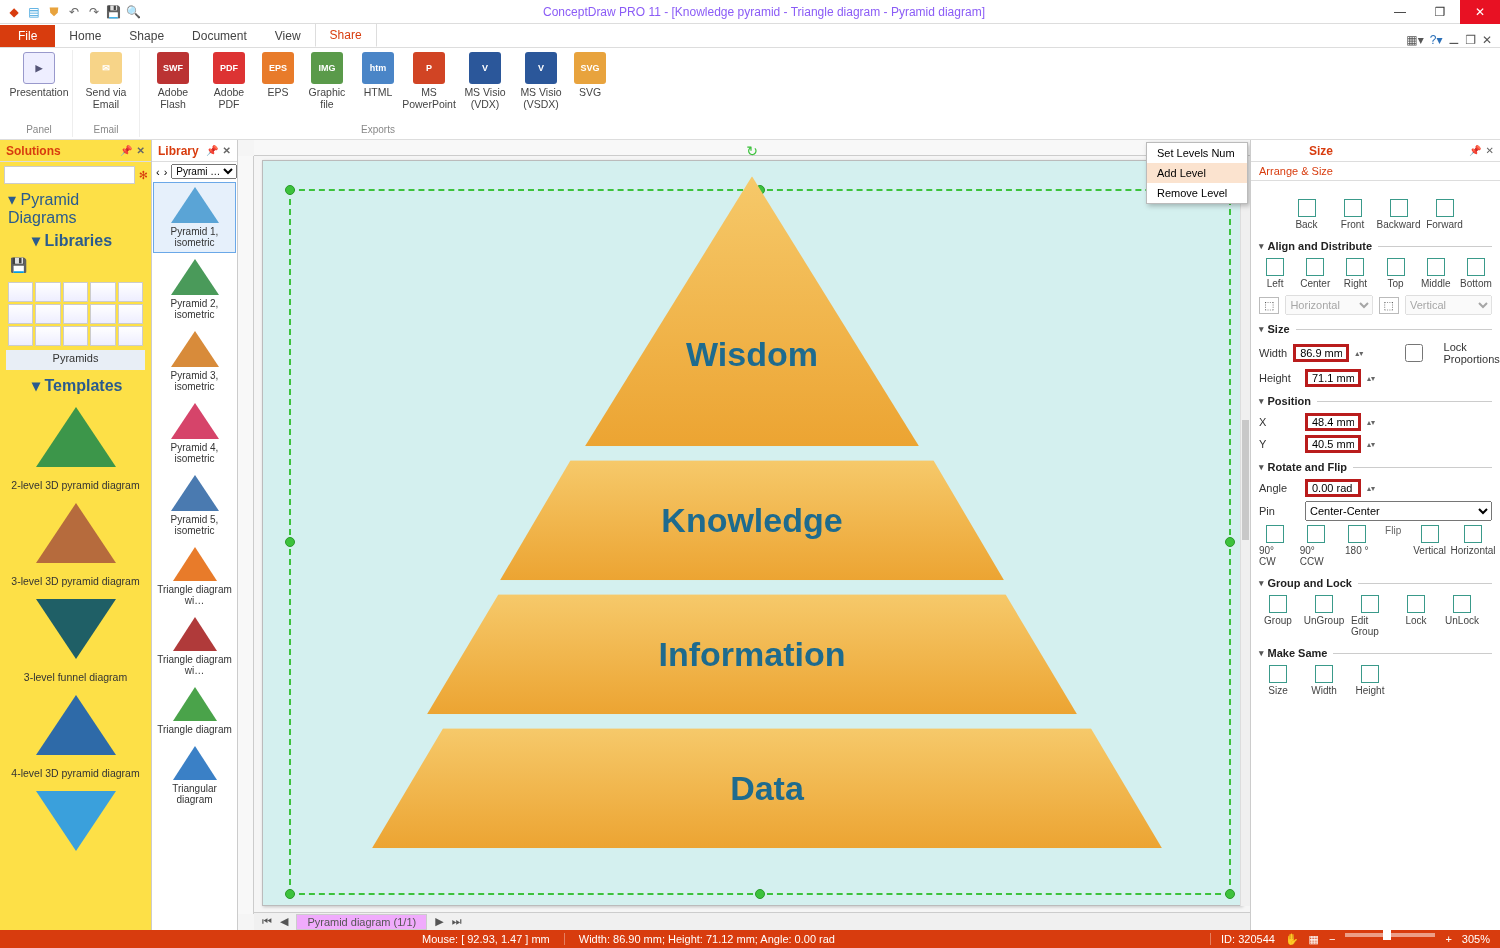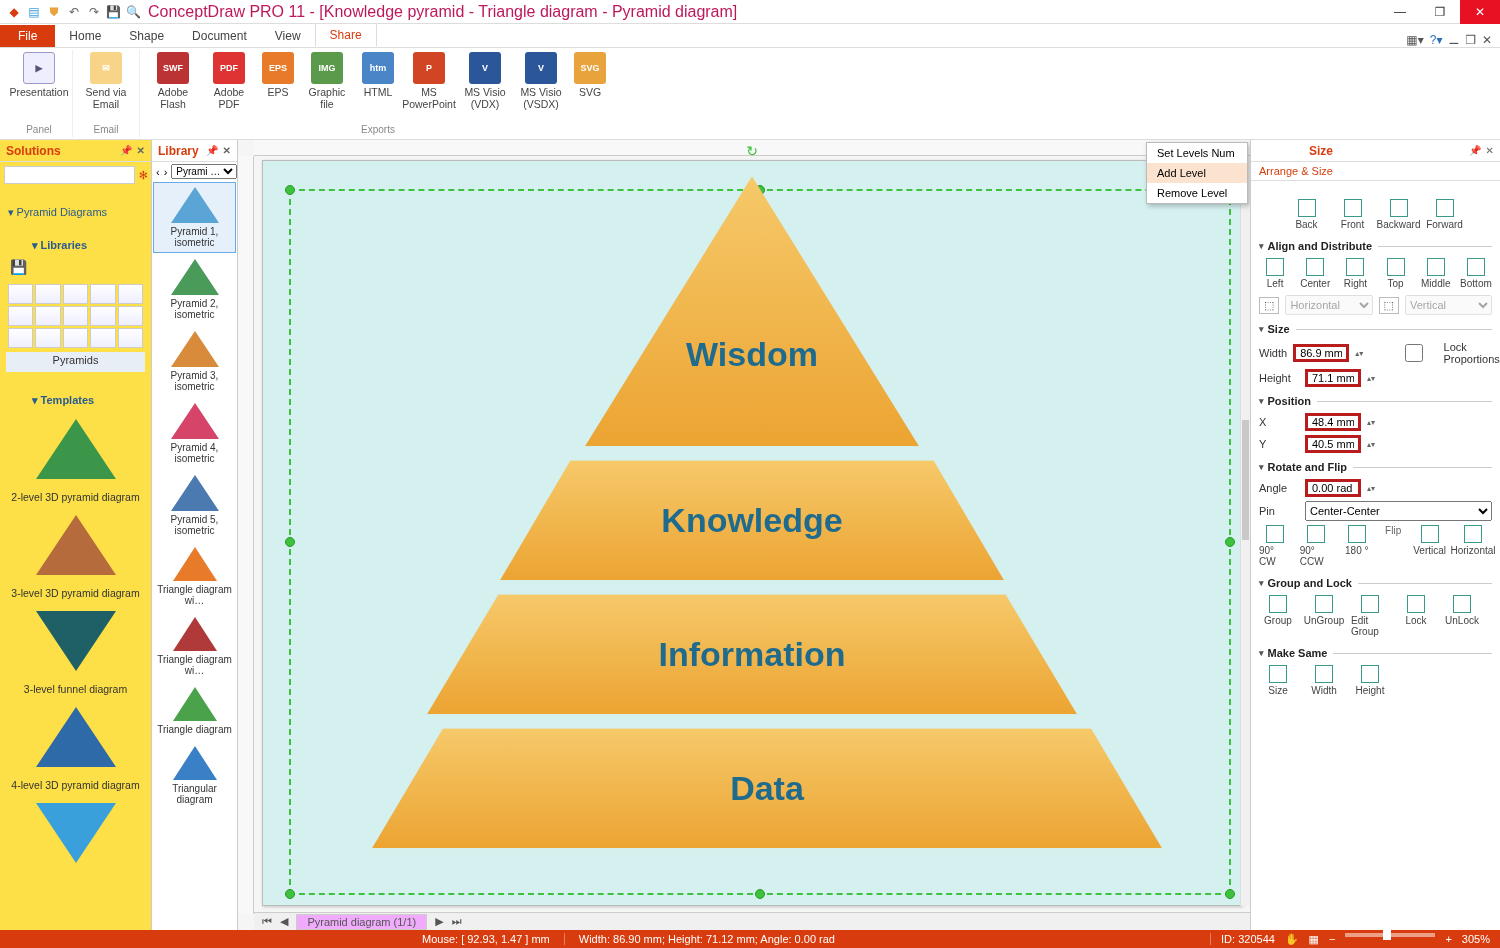--- a/index.html
+++ b/index.html
@@ -1,21 +1,21 @@
 <!DOCTYPE html>
 <html><head>
 <meta charset="utf-8">
 <style>
   * { box-sizing: border-box; font-family: 'Segoe UI', Tahoma, sans-serif; }
   html, body { margin:0; padding:0; width:1500px; height:948px; overflow:hidden; background:#fff; }
   
   .titlebar { height:24px; background:#fff; display:flex; align-items:center; border-bottom:1px solid #ddd; }
   .titlebar .qat { display:flex; gap:4px; padding:0 6px; align-items:center; }
   .titlebar .qat span { width:16px; height:16px; display:inline-flex; align-items:center; justify-content:center; font-size:12px; color:#666; }
-  .titlebar .title { flex:1; text-align:left; font-size:16px; color:#be185d; }
+  .titlebar .title { flex:1; text-align:center; font-size:12px; color:#8b5cf6; }
   .titlebar .winbtns { display:flex; }
   .titlebar .winbtns div { width:40px; height:24px; display:flex; align-items:center; justify-content:center; font-size:12px; color:#333; }
   .titlebar .winbtns .close { background:#e81123; color:#fff; }
   
   .tabs { height:24px; display:flex; align-items:flex-end; border-bottom:1px solid #ddd; background:#fff; }
   .tabs .tab { padding:4px 14px; font-size:12px; color:#444; cursor:pointer; }
   .tabs .tab.file { background:#d83c0e; color:#fff; padding:4px 18px; }
   .tabs .tab.active { color:#d83c0e; border:1px solid #ddd; border-bottom:1px solid #fff; background:#fff; }
   .tabs .spacer { flex:1; }
   .tabs .righticons { display:flex; gap:6px; padding:0 8px; font-size:12px; color:#555; }
@@ -27,21 +27,21 @@
   .rbtn { display:flex; flex-direction:column; align-items:center; width:54px; padding:2px; cursor:pointer; }
   .rbtn .ic { width:32px; height:32px; border-radius:3px; margin-bottom:2px; display:flex; align-items:center; justify-content:center; font-size:9px; color:#fff; font-weight:bold; }
   .rbtn .tx { font-size:10.5px; color:#444; text-align:center; line-height:12px; }
   
   .body { display:flex; height:calc(948px - 24px - 24px - 92px - 18px); }
   
   .solpanel { width:152px; border-right:1px solid #ccc; display:flex; flex-direction:column; background:#fde047; }
   .panhead { height:22px; display:flex; align-items:center; padding:0 6px; font-size:12px; color:#d83c0e; font-weight:600; border-bottom:1px solid #ddd; }
   .panhead .phicons { margin-left:auto; font-size:10px; color:#666; display:flex; gap:4px; }
   .solpanel input { width:calc(100% - 20px); margin:4px 4px 4px 4px; border:1px solid #ccc; height:18px; font-size:11px; padding:0 4px; }
-  .treei { font-size:11px; color:#2a5b8e; padding:2px 8px; cursor:pointer;margin-top:16px; }
+  .treei { font-size:16px; color:#2a5b8e; padding:2px 8px; cursor:pointer; }
   .treei.sub { padding-left:32px; color:#2a5b8e; font-weight:600; }
   .solthumbs { display:grid; grid-template-columns:repeat(5,1fr); gap:2px; padding:4px 8px; }
   .solthumbs div { height:20px; border:1px solid #ccc; background:linear-gradient(180deg,#fff,#eef); }
   .solitem { font-size:11px; text-align:center; padding:2px 0 6px; color:#333; background:#e8eef6; margin:0 6px 4px; }
   .tmpl { padding:4px; }
   .tmpl .tit { text-align:center; font-size:10.5px; color:#333; padding:2px 0 6px; }
   .tmpl .tbox { height:72px; margin:0 6px 4px; display:flex; align-items:center; justify-content:center; }
   .pyr { width:0; height:0; border-left:40px solid transparent; border-right:40px solid transparent; border-bottom:60px solid #3c964a; }
   .pyr.brown { border-bottom-color:#b66b3d; }
   .pyr.blue3d { border-bottom-color:#2e6aa8; }

